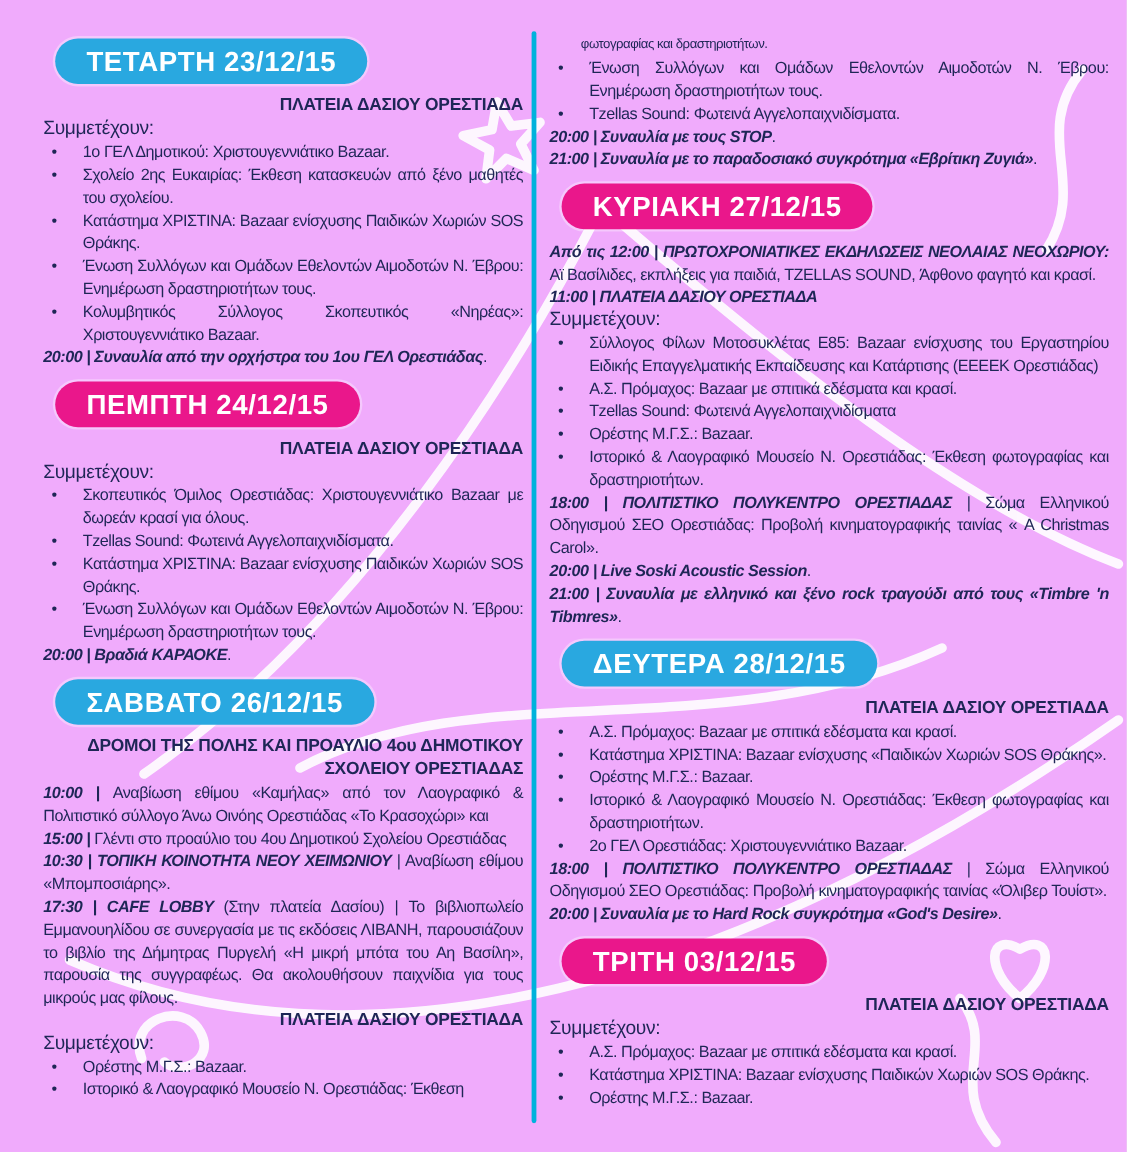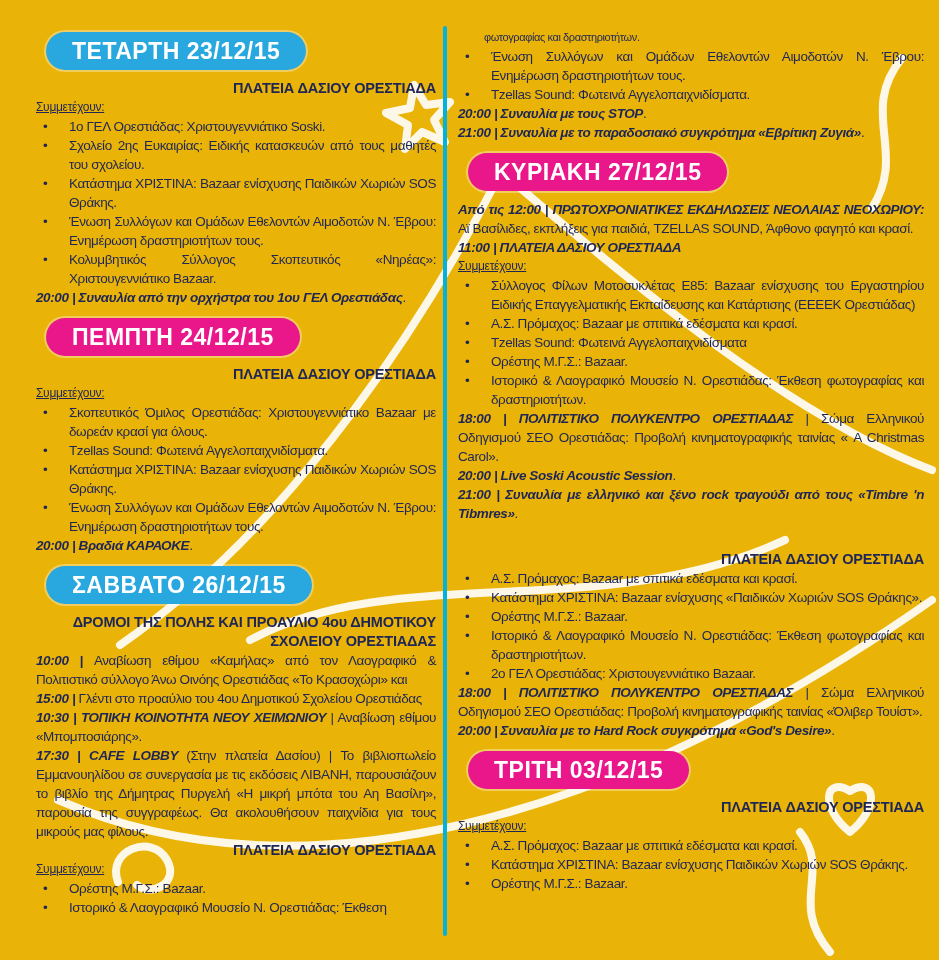--- a/index.html
+++ b/index.html
@@ -1,37 +1,37 @@
 <!DOCTYPE html>
 <html><head>
 <meta charset="utf-8">
 <style>
   html,body{margin:0;padding:0;background:#e8e8e8;}
   .flyer{
-    position:relative;width:939px;height:960px;background:#eab308;
+    position:relative;width:939px;height:960px;background:#f0abfc;
     overflow:hidden;font-family:"Liberation Sans",sans-serif;color:#1E2656;
   }
   .tree-art{position:absolute;left:0;top:0;z-index:0;pointer-events:none;}
   .divider{
     position:absolute;left:443px;top:26px;bottom:24px;width:4px;
     background:#00B2DC;z-index:1;border-radius:2px;
   }
   .col{position:absolute;top:30px;z-index:2;}
   .col-left{left:36px;width:400px;}
   .col-right{left:458px;width:466px;top:28px;}
   section.event-section{margin-bottom:9px;}
   .badge{
     display:inline-block;margin:2px 0 9px 10px;padding:0 26px;height:38px;
     line-height:38px;border-radius:21px;color:#ffffff;font-weight:bold;
     font-size:23px;letter-spacing:.5px;white-space:nowrap;
   }
   .badge.blue{background:#29A8E0;box-shadow:0 0 0 2px rgba(255,255,255,.35);}
   .badge.pink{background:#EA178B;box-shadow:0 0 0 2px rgba(255,255,255,.35);text-align:right;}
   .location{font-weight:bold;font-size:14.5px;letter-spacing:-.2px;line-height:19px;text-align:right;}
-  .participants{text-decoration:underline;line-height:19px;font-size:12px;letter-spacing:-.3px;}
+  .participants{line-height:19px;font-size:16px;letter-spacing:-.3px;}
   .bullet{display:flex;line-height:19px;font-size:13.5px;letter-spacing:-.4px;}
   .dot{flex:0 0 26px;padding-left:7px;}
   .btxt{flex:1;text-align:justify;}
   .timeline{line-height:19px;font-size:13.5px;letter-spacing:-.4px;text-align:justify;}
   .cont{padding-left:26px;line-height:19px;font-size:11px;letter-spacing:-.4px;}
   .run.bold{font-weight:bold;font-style:italic;}
 </style>
 </head>
 <body>
 
@@ -47,24 +47,24 @@
     <path d="M 800 832 C 832 872 788 902 830 952"></path>
     <path d="M 118 882 C 106 850 152 833 167 860 C 180 884 150 897 137 885"></path>
     <path d="M 850 832 C 820 808 824 776 850 791 C 876 776 880 808 850 832 Z"></path>
   </svg>
 
   <div class="divider"></div>
 
   <div class="col col-left">
       <section class="event-section"><div class="badge blue"><span class="badge-label">ΤΕΤΑΡΤΗ 23/12/15</span></div><br><div class="location">ΠΛΑΤΕΙΑ ΔΑΣΙΟΥ ΟΡΕΣΤΙΑΔΑ</div><div class="participants">Συμμετέχουν:</div><div class="bullet">
           <span class="dot">•</span>
-          <span class="btxt"><span class="run">1ο ΓΕΛ Ορεστιάδας: Χριστουγεννιάτικο Soski.</span></span>
+          <span class="btxt"><span class="run">1ο ΓΕΛ Δημοτικού: Χριστουγεννιάτικο Bazaar.</span></span>
         </div><div class="bullet">
           <span class="dot">•</span>
-          <span class="btxt"><span class="run">Σχολείο 2ης Ευκαιρίας: Ειδικής κατασκευών από τους μαθητές του σχολείου.</span></span>
+          <span class="btxt"><span class="run">Σχολείο 2ης Ευκαιρίας: Έκθεση κατασκευών από ξένο μαθητές του σχολείου.</span></span>
         </div><div class="bullet">
           <span class="dot">•</span>
           <span class="btxt"><span class="run">Κατάστημα ΧΡΙΣΤΙΝΑ: Bazaar ενίσχυσης Παιδικών Χωριών SOS Θράκης.</span></span>
         </div><div class="bullet">
           <span class="dot">•</span>
           <span class="btxt"><span class="run">Ένωση Συλλόγων και Ομάδων Εθελοντών Αιμοδοτών Ν. Έβρου: Ενημέρωση δραστηριοτήτων τους.</span></span>
         </div><div class="bullet">
           <span class="dot">•</span>
           <span class="btxt"><span class="run">Κολυμβητικός Σύλλογος Σκοπευτικός «Νηρέας»: Χριστουγεννιάτικο Bazaar.</span></span>
         </div><div class="timeline"><span class="run bold">20:00 | Συναυλία από την ορχήστρα του 1ου ΓΕΛ Ορεστιάδας</span><span class="run">.</span></div></section>
@@ -112,21 +112,21 @@
         </div><div class="bullet">
           <span class="dot">•</span>
           <span class="btxt"><span class="run">Tzellas Sound: Φωτεινά Αγγελοπαιχνιδίσματα</span></span>
         </div><div class="bullet">
           <span class="dot">•</span>
           <span class="btxt"><span class="run">Ορέστης Μ.Γ.Σ.: Bazaar.</span></span>
         </div><div class="bullet">
           <span class="dot">•</span>
           <span class="btxt"><span class="run">Ιστορικό &amp; Λαογραφικό Μουσείο Ν. Ορεστιάδας: Έκθεση φωτογραφίας και δραστηριοτήτων.</span></span>
         </div><div class="timeline"><span class="run bold">18:00 | ΠΟΛΙΤΙΣΤΙΚΟ ΠΟΛΥΚΕΝΤΡΟ ΟΡΕΣΤΙΑΔΑΣ</span><span class="run"> | Σώμα Ελληνικού Οδηγισμού ΣΕΟ Ορεστιάδας: Προβολή κινηματογραφικής ταινίας « A Christmas Carol».</span></div><div class="timeline"><span class="run bold">20:00 | Live Soski Acoustic Session</span><span class="run">.</span></div><div class="timeline"><span class="run bold">21:00 | Συναυλία με ελληνικό και ξένο rock τραγούδι από τους «Timbre 'n Tibmres»</span><span class="run">.</span></div></section>
-      <section class="event-section"><br><div class="location">ΠΛΑΤΕΙΑ ΔΑΣΙΟΥ ΟΡΕΣΤΙΑΔΑ</div><div class="bullet">
+      <section class="event-section"><div class="badge blue"><span class="badge-label">ΔΕΥΤΕΡΑ 28/12/15</span></div><br><div class="location">ΠΛΑΤΕΙΑ ΔΑΣΙΟΥ ΟΡΕΣΤΙΑΔΑ</div><div class="bullet">
           <span class="dot">•</span>
           <span class="btxt"><span class="run">Α.Σ. Πρόμαχος: Bazaar με σπιτικά εδέσματα και κρασί.</span></span>
         </div><div class="bullet">
           <span class="dot">•</span>
           <span class="btxt"><span class="run">Κατάστημα ΧΡΙΣΤΙΝΑ: Bazaar ενίσχυσης «Παιδικών Χωριών SOS Θράκης».</span></span>
         </div><div class="bullet">
           <span class="dot">•</span>
           <span class="btxt"><span class="run">Ορέστης Μ.Γ.Σ.: Bazaar.</span></span>
         </div><div class="bullet">
           <span class="dot">•</span>

